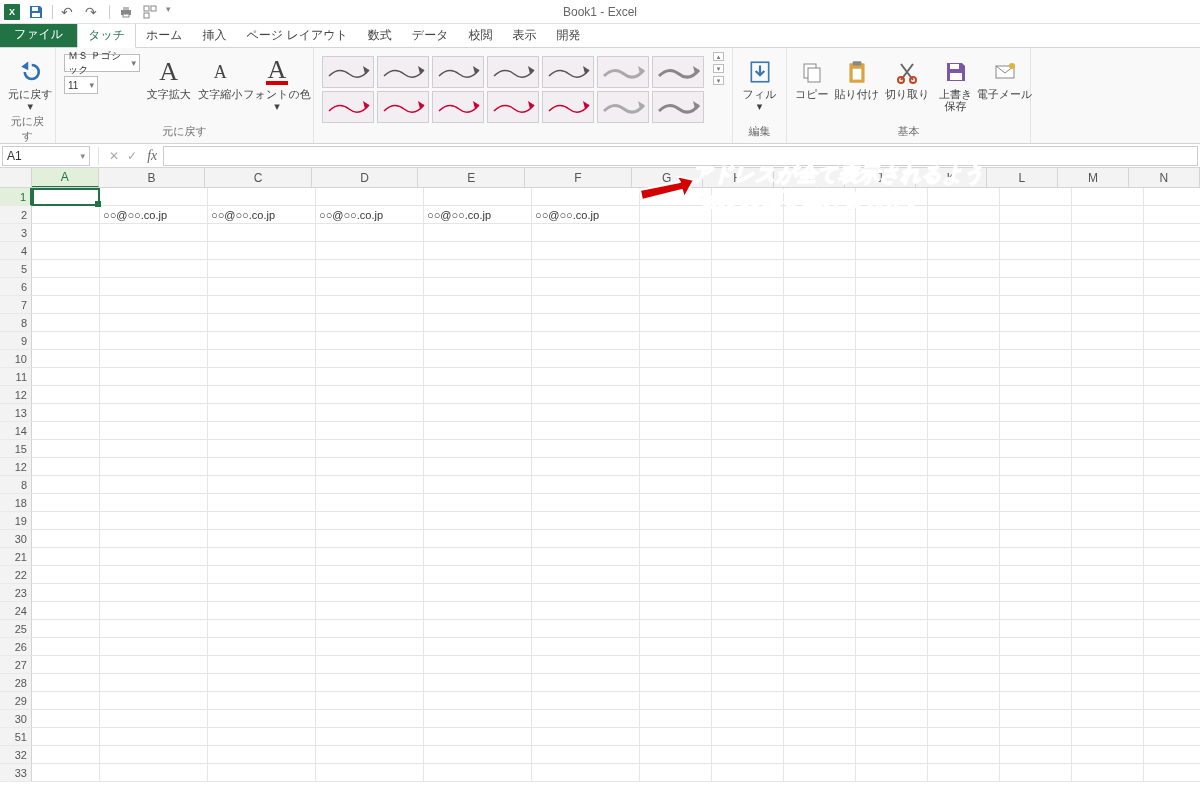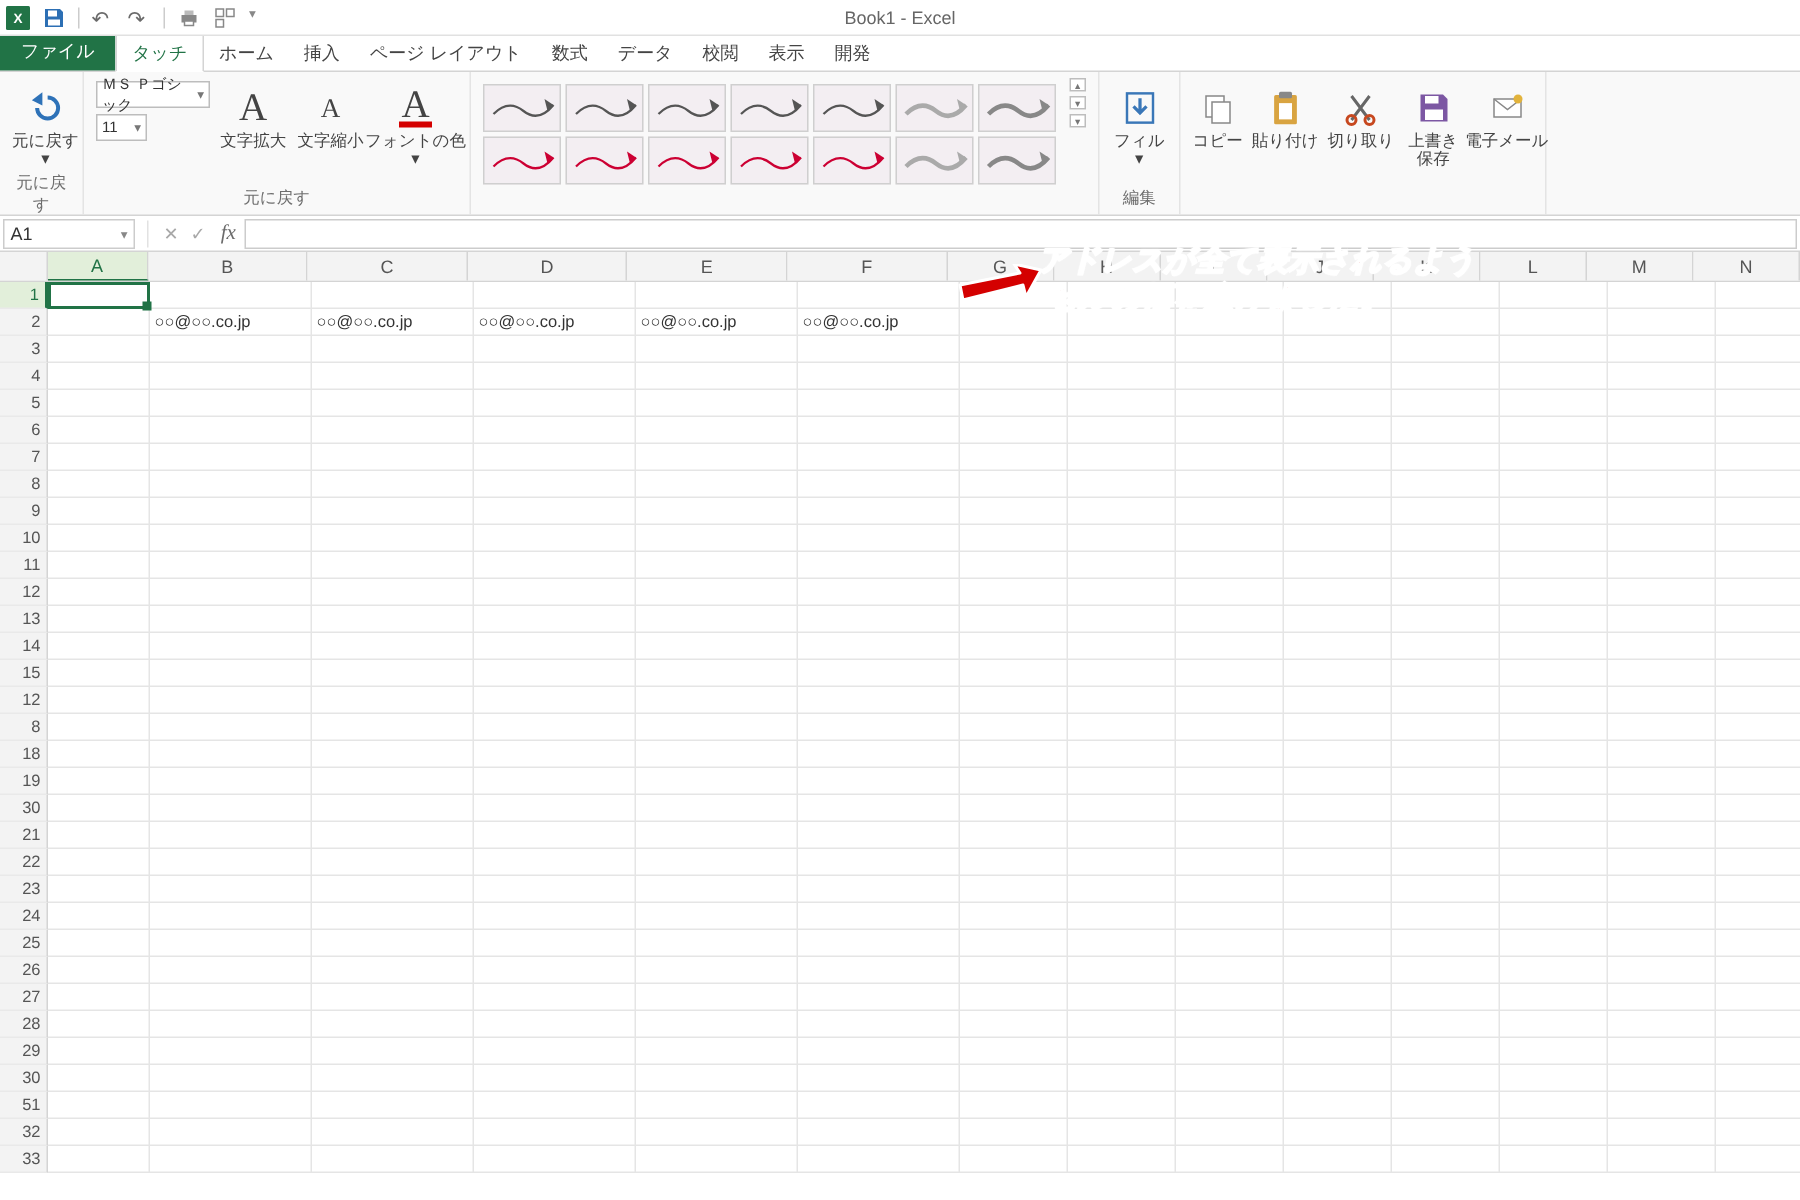--- a/index.html
+++ b/index.html
@@ -320,20 +320,21 @@
         <div class="ico">
             <svg viewBox="0 0 24 24" width="24" height="24">
               <rect x="3" y="6" width="18" height="12" fill="#fff" stroke="#888"></rect>
               <path d="M3 6 L12 13 L21 6" fill="none" stroke="#888"></path>
               <circle cx="19" cy="6" r="3" fill="#e2b33c"></circle>
             </svg>
           </div>
         <div class="lbl">電子メール</div>
       </div>
     </div>
+    <div class="group-label">基本</div>
   </div>
 </div>
 
 <div class="fbar">
   <div class="namebox">A1</div>
   <div class="fxsep"></div>
   <div class="fx-btn">✕</div>
   <div class="fx-btn">✓</div>
   <div class="fx-lbl">fx</div>
   <div class="fx-input"></div>

